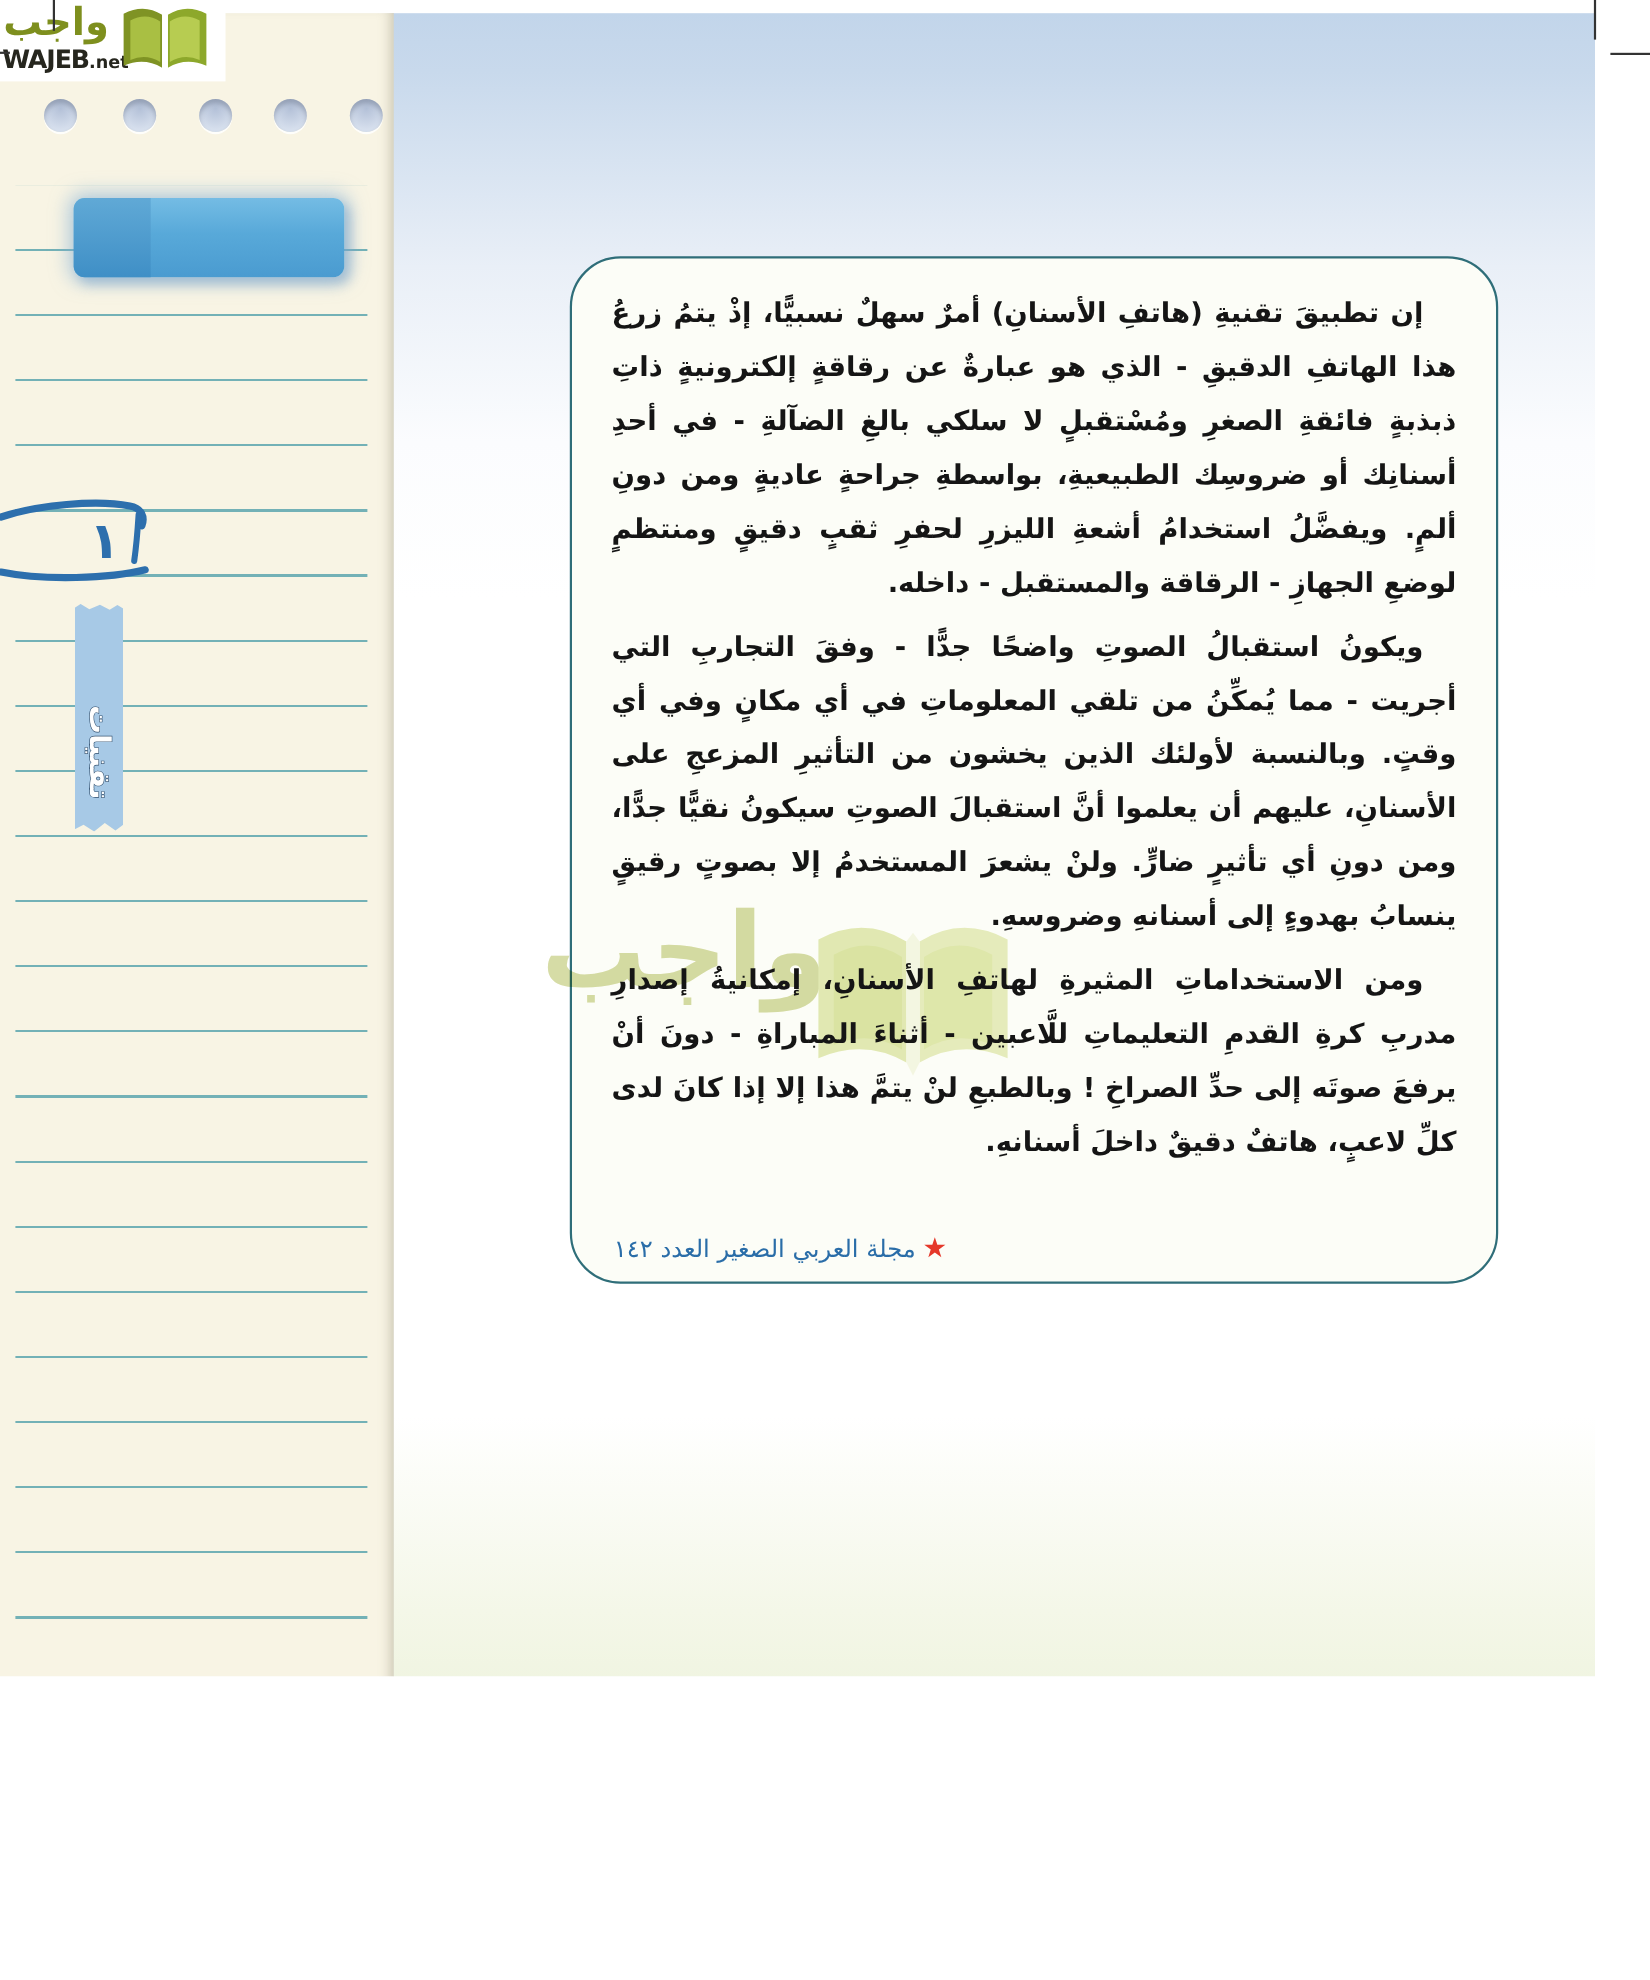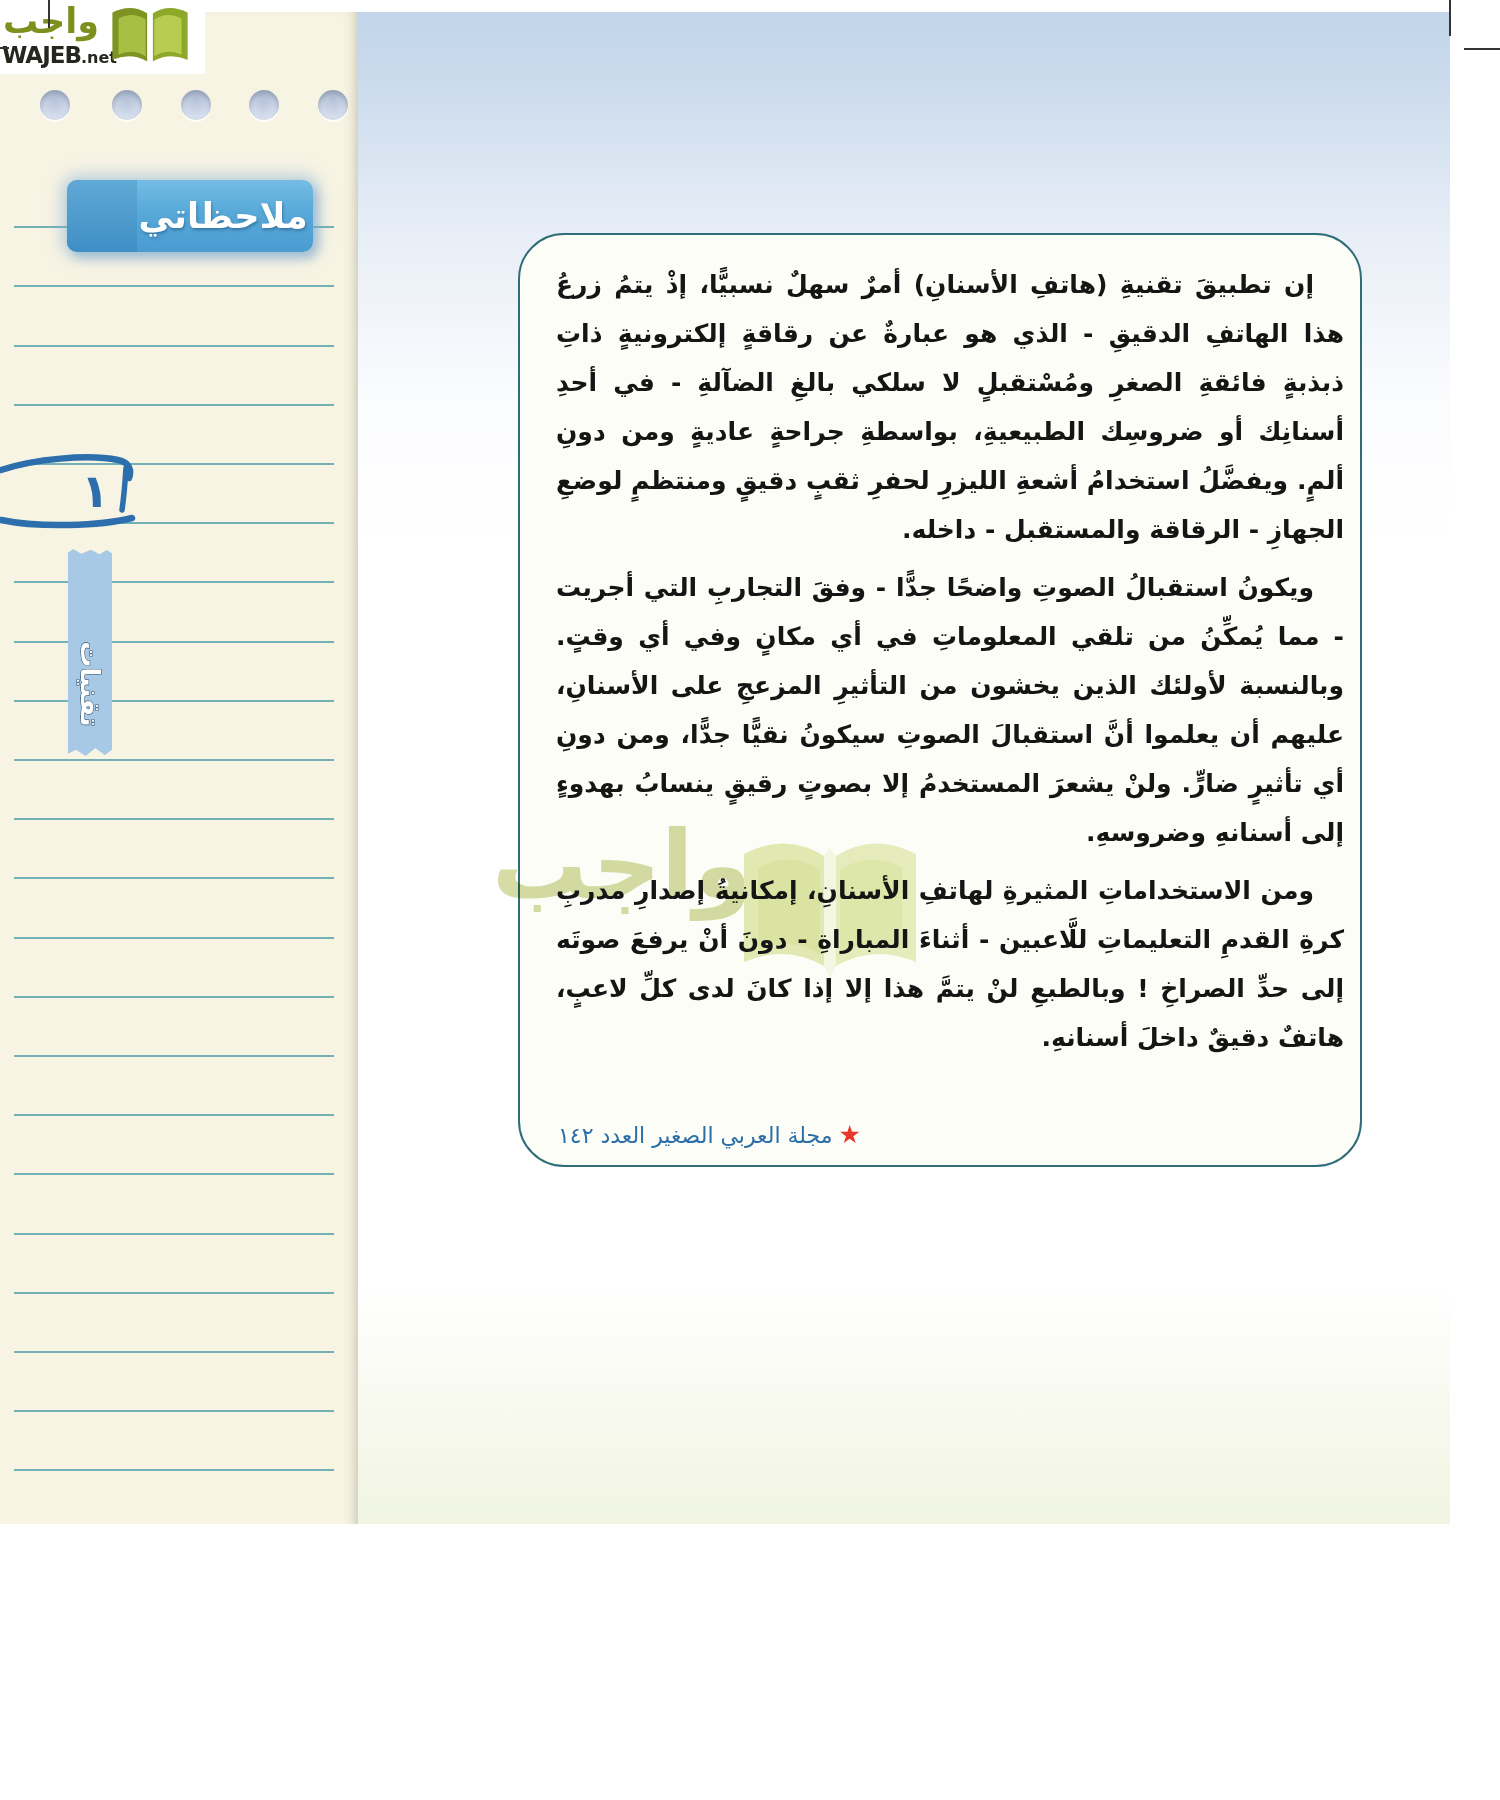--- a/index.html
+++ b/index.html
@@ -77,21 +77,21 @@
     color:#d3d99e;direction:rtl;}
   .wm-en{position:absolute;left:4px;top:116px;font-weight:bold;font-size:52px;
     color:#bcc49e;letter-spacing:-2px;}
   .wm-en .tld{font-size:36px;color:#b2bb9c;letter-spacing:0;}
   .wm-book{position:absolute;left:238px;top:-4px;width:200px;height:196px;}
 
   
   .textbox-bg{position:absolute;left:518px;top:233px;width:844px;height:934px;z-index:3;
     box-sizing:border-box;background:#fcfdf7;border:2.5px solid #2f6e79;border-radius:46px;}
   .textbox{position:absolute;left:518px;top:233px;width:844px;height:934px;z-index:5;
-    box-sizing:border-box;padding:27px 18px 20px 38px;direction:rtl;overflow:hidden;}
+    box-sizing:border-box;padding:27px 38px 20px 38px;direction:rtl;overflow:hidden;}
   .textbox p{margin:0 0 9px 0;text-indent:30px;text-align:justify;
     font-weight:bold;font-size:25px;line-height:49px;color:#151515;}
   .source-line{position:absolute;left:40px;bottom:18px;direction:rtl;text-align:left;
     font-weight:normal;font-size:22px;color:#2a6da8;z-index:6;}
   .source-line .star{color:#e5382a;font-size:25px;margin-left:6px;}
 
   
   .ministry-dots{position:absolute;left:66px;top:1550px;width:210px;height:80px;z-index:2;}
   .ministry-ar{position:absolute;left:68px;top:1630px;width:200px;text-align:right;z-index:2;
     direction:rtl;font-weight:bold;font-size:34px;line-height:1;color:#9db99b;}
@@ -134,21 +134,20 @@
   <div class="crop cm-tl-h"></div>
   <div class="crop cm-tr-v"></div>
   <div class="crop cm-tr-h"></div>
   <div class="crop cm-bl-h"></div>
   <div class="crop cm-bl-v"></div>
   <div class="crop cm-br-h"></div>
   <div class="crop cm-br-v"></div>
 
   <div class="notes-label">
     <div class="accent"></div>
-    <div class="txt">ملاحظاتي</div>
   </div>
 
   <svg class="section-frame" viewBox="0 0 140 92">
     <path d="M1,26 C34,15 88,10 118,16 C129,18 132,26 129,34" fill="none" stroke="#2d6fad" stroke-width="6.5" stroke-linecap="round"></path>
     <path d="M126,24 C125,40 124,52 122,66" fill="none" stroke="#2d6fad" stroke-width="5.5" stroke-linecap="round"></path>
     <path d="M132,74 C100,82 40,84 1,76" fill="none" stroke="#2d6fad" stroke-width="6.5" stroke-linecap="round"></path>
     <text x="95" y="63" font-size="46" font-weight="bold" fill="#2d6fad" text-anchor="middle">١</text>
   </svg>
 
   <div class="ribbon">

